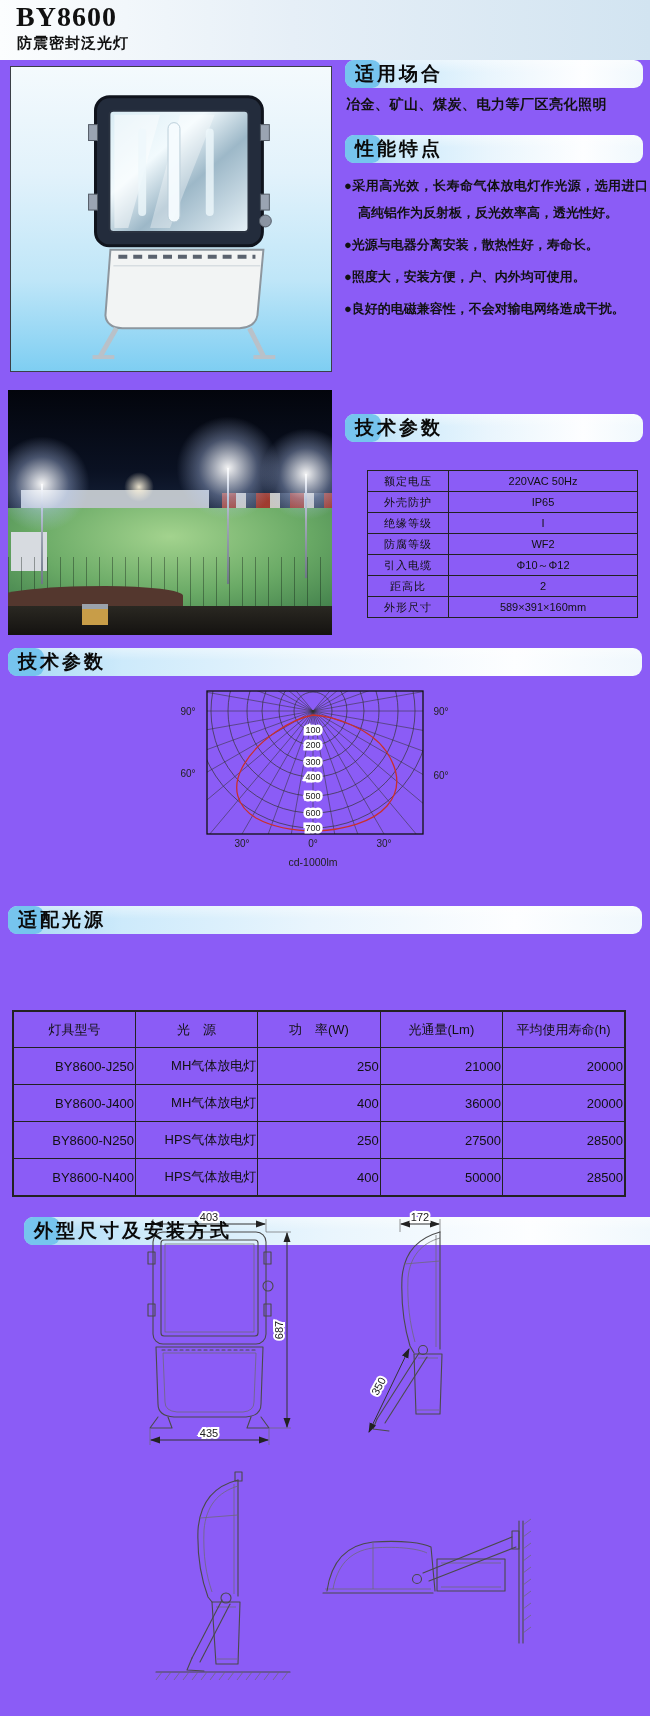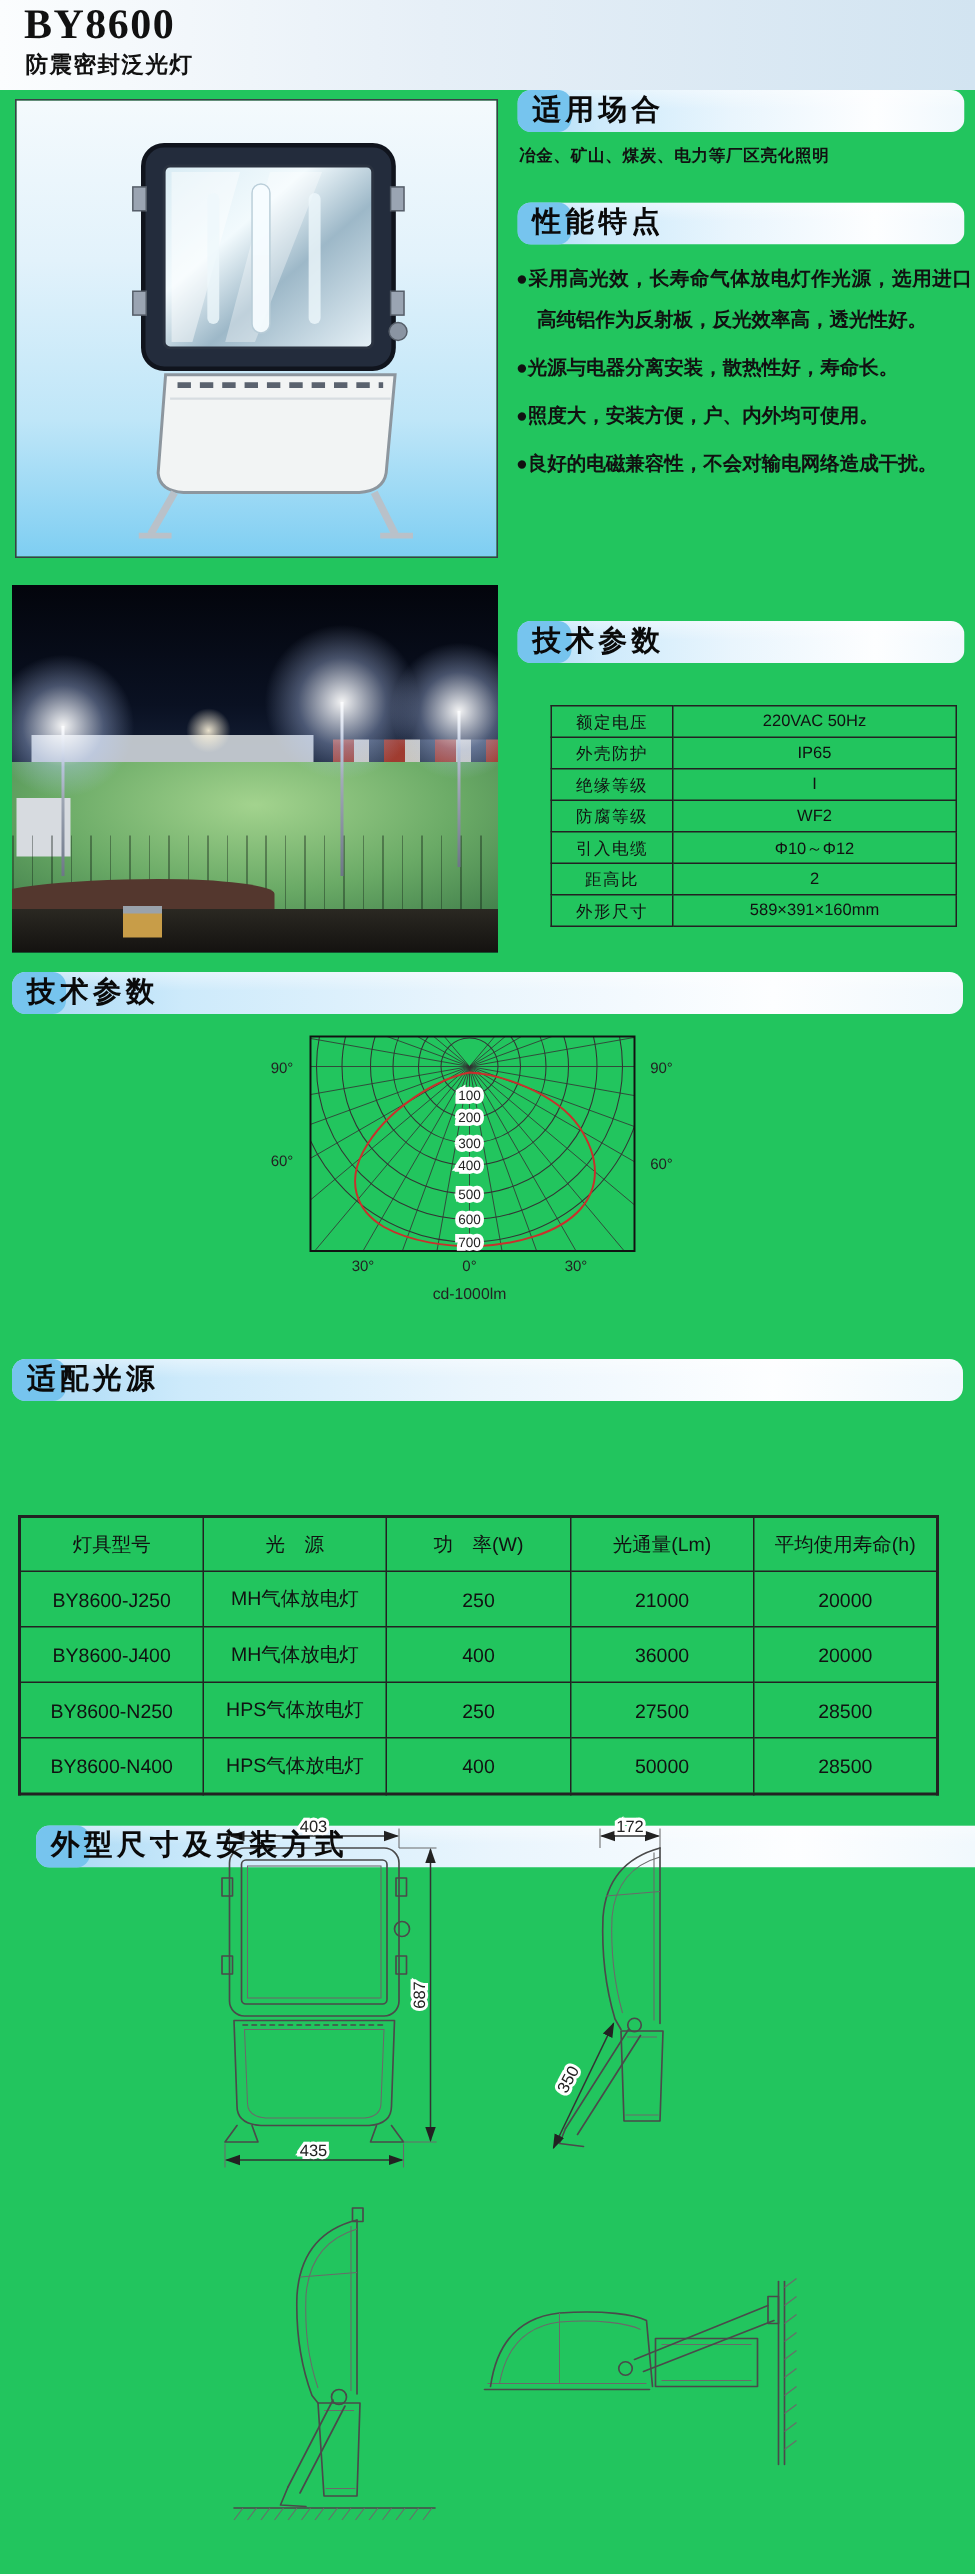--- a/index.html
+++ b/index.html
@@ -1,17 +1,17 @@
 <!DOCTYPE html>
 <html><head>
 <meta charset="utf-8">
 <style>
   html,body{margin:0;padding:0;background:#fff;}
   body{font-family:"Liberation Sans","DejaVu Sans",sans-serif;color:#111;}
-  #page{position:relative;width:650px;height:1716px;background:#22c55e;overflow:hidden;}
+  #page{position:relative;width:650px;height:1716px;background:#8b5cf6;overflow:hidden;}
 
   .topband{position:absolute;left:0;top:0;width:650px;height:60px;
     background:linear-gradient(90deg,#fbfdfe 0%,#e6eff7 45%,#d2e4f1 100%);}
 
   .title{position:absolute;left:16px;top:1px;font-family:"Liberation Serif","DejaVu Serif",serif;
     font-size:28px;font-weight:bold;letter-spacing:1px;}
   .subtitle{position:absolute;left:17px;top:34px;font-size:15px;font-weight:bold;letter-spacing:1px;}
 
   
   .sec-head{position:absolute;height:28px;border-radius:9px;
@@ -51,33 +51,33 @@
   .g3{left:252px;top:38px;width:92px;height:92px;
     background:radial-gradient(circle,rgba(255,255,255,.95) 0%,rgba(190,210,255,.35) 40%,transparent 70%);}
   .g4{left:116px;top:82px;width:30px;height:30px;
     background:radial-gradient(circle,rgba(255,245,220,.9) 0%,transparent 70%);}
   .st-pole{width:2px;background:linear-gradient(180deg,#cdd4e0,#6d7687);}
   .p1{left:33px;top:94px;height:100px;}
   .p2{left:219px;top:78px;height:116px;}
   .p3{left:297px;top:84px;height:104px;}
 
   
-  .usage-text{position:absolute;left:346px;top:96px;width:300px;font-size:11px;font-weight:bold;letter-spacing:.5px;}
+  .usage-text{position:absolute;left:346px;top:96px;width:300px;font-size:14px;font-weight:bold;letter-spacing:.5px;}
   .features-list{position:absolute;left:344px;top:172px;width:304px;margin:0;padding:0;list-style:none;}
   .features-list li{font-size:13px;font-weight:600;line-height:27px;margin:0 0 5px 0;
     padding-left:14px;text-indent:-14px;text-align:justify;}
 
   
   table{border-collapse:collapse;}
   .tech-table{position:absolute;left:367px;top:470px;width:271px;border:1.5px solid #222;table-layout:fixed;}
   .tech-table td{border:1px solid #222;height:20px;font-size:11px;text-align:center;padding:0 2px;}
   .tech-table td.lbl{width:76px;letter-spacing:1px;}
   .lamps-table{position:absolute;left:12px;top:1010px;width:614px;border:2px solid #222;table-layout:fixed;}
   .lamps-table th{border:1px solid #222;height:33px;font-size:13px;font-weight:normal;}
-  .lamps-table td{border:1px solid #222;height:34px;font-size:13px;text-align:center;}
+  .lamps-table td{border:1px solid #222;height:34px;font-size:13px;text-align:right;}
 
   
   .curve-wrap{position:absolute;left:170px;top:688px;width:310px;height:192px;}
   #pc-rays line{stroke:#333;stroke-width:.55;}
   #pc-arcs circle{stroke:#333;stroke-width:.7;fill:none;}
   .pc-frame{fill:none;stroke:#111;stroke-width:1.3;}
   .pc-red{fill:none;stroke:#c9302c;stroke-width:1.3;}
   .pc-label{font-size:9px;fill:#222;paint-order:stroke;stroke:#fff;stroke-width:5px;font-family:"Liberation Sans",sans-serif;}
   .pc-angle{font-size:10px;fill:#222;font-family:"Liberation Sans",sans-serif;}
   .pc-cap{font-size:10.5px;fill:#222;font-family:"Liberation Sans",sans-serif;}

